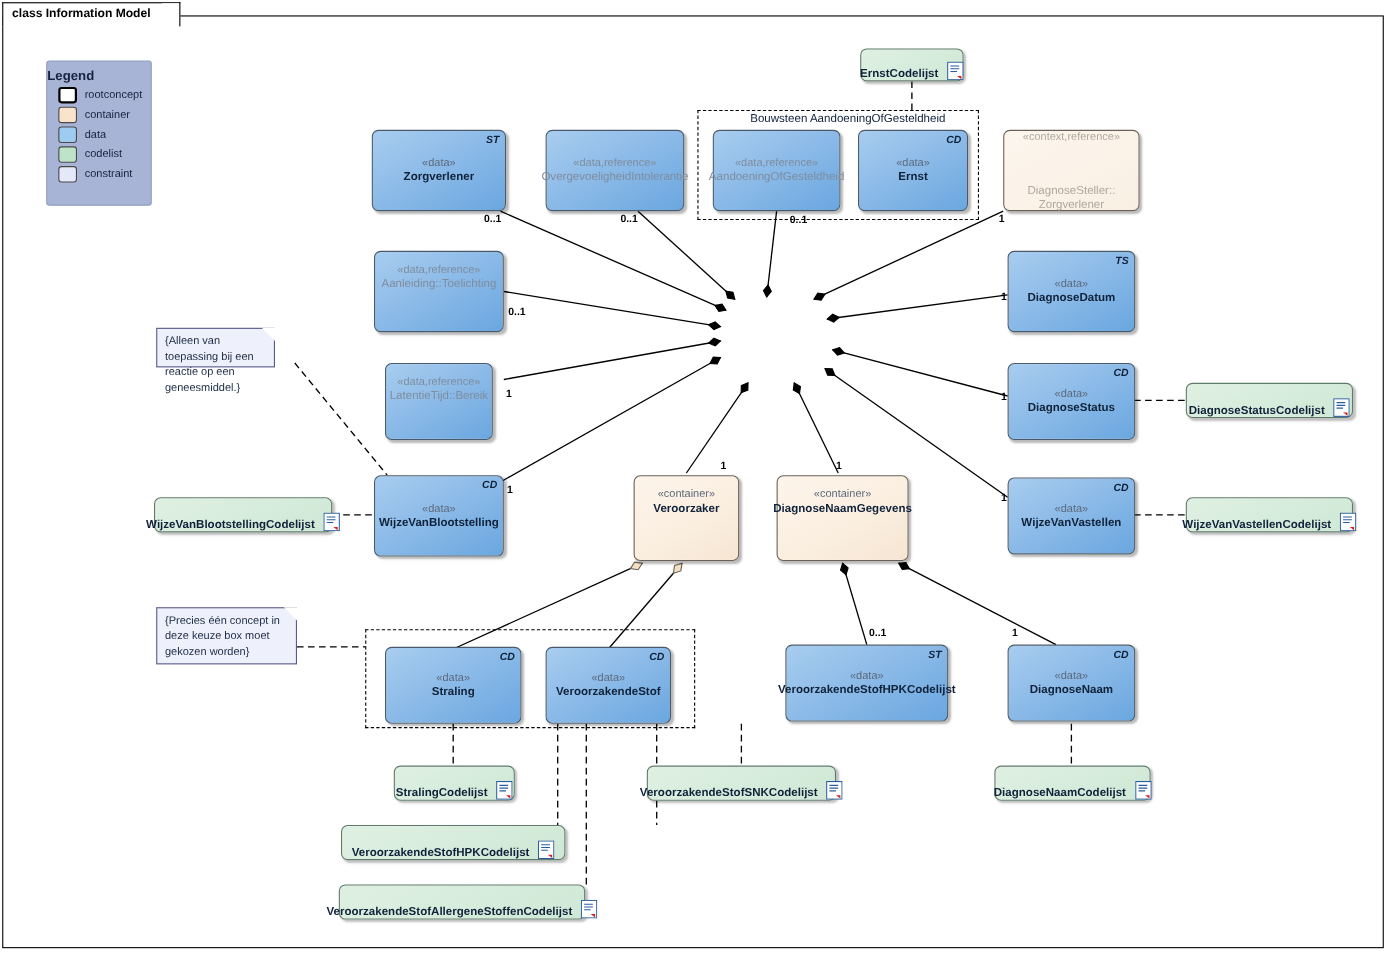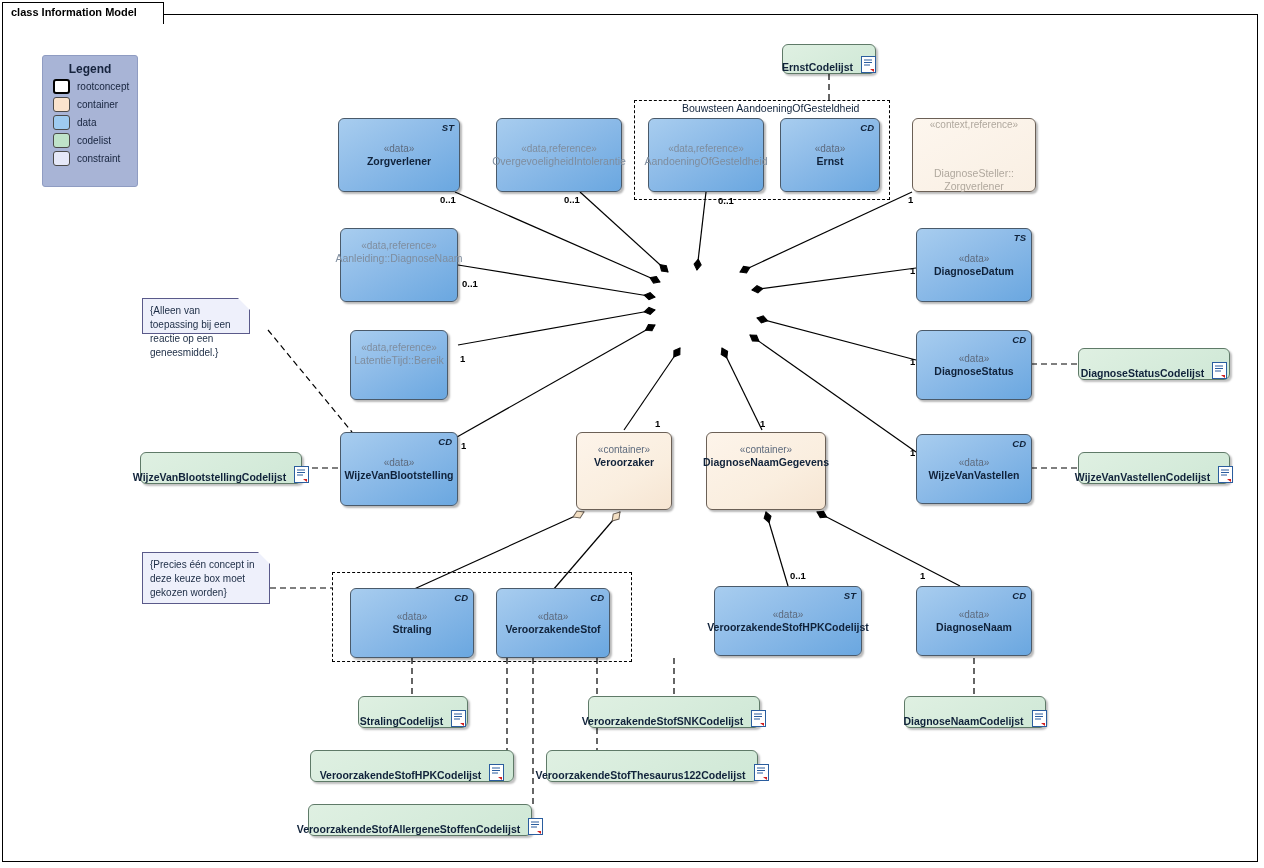--- a/index.html
+++ b/index.html
@@ -49,21 +49,21 @@
   .note:after{content:"";position:absolute;right:-1px;top:-1px;width:0;height:0;
     border-left:12px solid transparent;border-top:12px solid #fff;}
 
   
   .group{position:absolute;box-sizing:border-box;border:1.4px dashed #000;z-index:1;background:transparent;}
   .group-label{position:absolute;font-size:10.5px;color:#10223a;z-index:2;background:transparent;}
 
   
   .legend{position:absolute;left:42px;top:55px;width:94px;height:130px;background:#a8b4d6;
     border:1px solid #8f9cc2;border-radius:3px;z-index:4;}
-  .legend-title{text-align:center;font-size:12px;font-weight:bold;color:#16233d;padding-top:6px;}
+  .legend-title{font-size:12px;font-weight:bold;color:#16233d;padding-top:6px;}
   .legend-row{display:flex;align-items:center;gap:7px;margin:3px 0 0 10px;font-size:10px;color:#16233d;}
   .sw{width:17px;height:15px;border-radius:3px;border:1px solid #4a4a4a;box-sizing:border-box;}
   .sw-root{border:2px solid #000;background:#fff;}
   .sw-cont{background:#fae3cd;}
   .sw-data{background:#9ecbf0;}
   .sw-code{background:#bfe3c9;}
   .sw-cons{background:#e5e8f8;}
 
   .mult{position:absolute;font-size:9.5px;font-weight:bold;color:#000;z-index:4;background:transparent;}
 </style>
@@ -177,21 +177,21 @@
   </div>
 
   <div class="node n-context" style="left:912px;top:118px;width:124px;height:74px;">
     <div class="stereo">«context,reference»</div>
     <div class="nm" style="white-space:pre-line;">DiagnoseSteller::
 Zorgverlener</div>
   </div>
 
   <div class="node n-data n-data-ref" style="left:340px;top:228px;width:118px;height:74px;justify-content:flex-start;padding-top:10px;">
     <div class="stereo">«data,reference»</div>
-    <div class="nm">Aanleiding::DiagnoseNaam</div>
+    <div class="nm">Aanleiding::Toelichting</div>
   </div>
 
   <div class="node n-data n-data-ref" style="left:350px;top:330px;width:98px;height:70px;justify-content:flex-start;padding-top:10px;">
     <div class="stereo">«data,reference»</div>
     <div class="nm">LatentieTijd::Bereik</div>
   </div>
 
   <div class="node n-data" style="left:340px;top:432px;width:118px;height:74px;">
     <div class="corner">CD</div>
     <div class="stereo">«data»</div>
@@ -348,34 +348,20 @@
           <g stroke="#2a5d9e" stroke-width="1">
             <path d="M3,4 H11"></path>
             <path d="M3,6.5 H11"></path>
             <path d="M3,9 H9"></path>
           </g>
           <path d="M9,13 L13,13 L13,16 Z" fill="#d32020"></path>
         </svg>
     </span>
   </div>
 
-  <div class="codelist" style="left:546px;top:750px;width:212px;height:32px;">
-    <span>VeroorzakendeStofThesaurus122Codelijst</span>
-    <span class="cl-icon">
-      <svg viewBox="0 0 15 17" width="15" height="17">
-          <rect x="0.5" y="0.5" width="14" height="16" fill="#fff" stroke="#2a5d9e"></rect>
-          <g stroke="#2a5d9e" stroke-width="1">
-            <path d="M3,4 H11"></path>
-            <path d="M3,6.5 H11"></path>
-            <path d="M3,9 H9"></path>
-          </g>
-          <path d="M9,13 L13,13 L13,16 Z" fill="#d32020"></path>
-        </svg>
-    </span>
-  </div>
 
   <div class="codelist" style="left:308px;top:804px;width:224px;height:32px;">
     <span>VeroorzakendeStofAllergeneStoffenCodelijst</span>
     <span class="cl-icon">
       <svg viewBox="0 0 15 17" width="15" height="17">
           <rect x="0.5" y="0.5" width="14" height="16" fill="#fff" stroke="#2a5d9e"></rect>
           <g stroke="#2a5d9e" stroke-width="1">
             <path d="M3,4 H11"></path>
             <path d="M3,6.5 H11"></path>
             <path d="M3,9 H9"></path>

